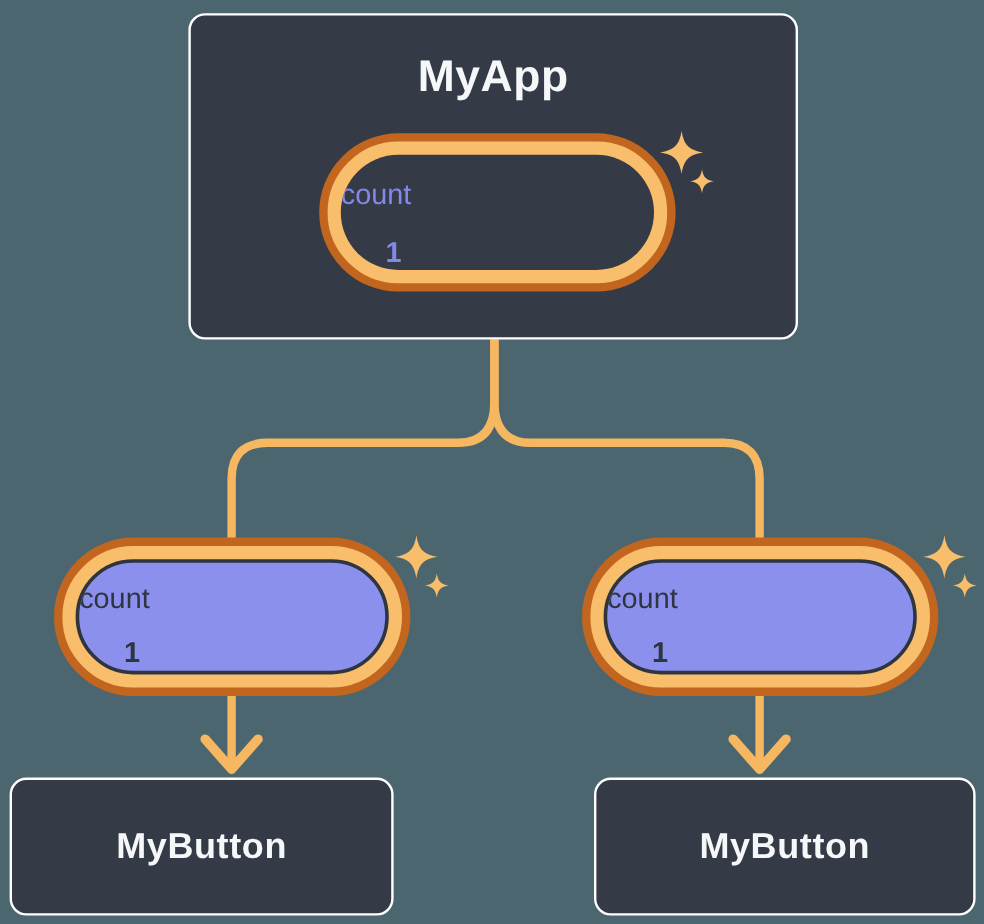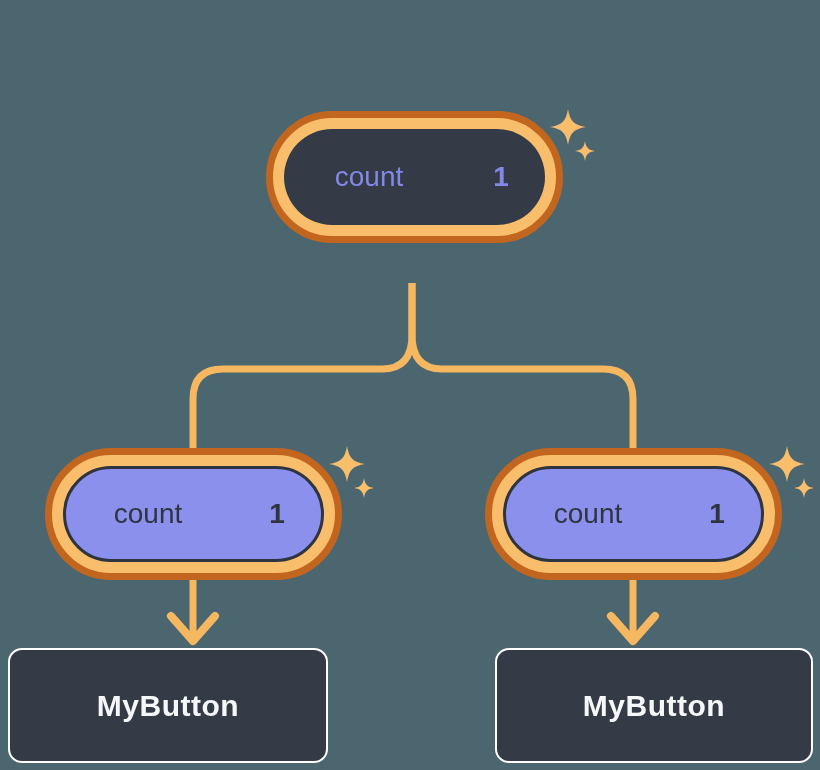--- a/index.html
+++ b/index.html
@@ -86,22 +86,23 @@
   .pill-app   { left: 266px; top: 111px; }
   .pill-left  { left: 45px;  top: 448px; }
   .pill-right { left: 485px; top: 448px; }
 
   .pill-core {
     width: 100%;
     height: 100%;
     border-radius: 999px;
     overflow: hidden;
     display: flex;
-    align-items: center;
-    font-size: 28px;
+    align-items: flex-start;
+    font-size: 24px;
+    flex-direction: column;
   }
   .pill-core.parent { background: var(--node-fill); color: var(--purple-text); }
   .pill-core.child  { background: var(--purple-fill); color: var(--dark-text); border: 3px solid var(--dark-text); }
 
   .pill-name {
     flex: 1;
     display: flex;
     align-items: center;
     justify-content: center;
     font-weight: 500;
@@ -130,20 +131,23 @@
 
 <div class="canvas">
 
   <svg class="connectors" width="820" height="770" viewBox="0 0 820 770">
     <path class="connector-path" d="M 412 283 L 412 335 Q 412 369 382 369 L 223 369 Q 193 369 193 399 L 193 638"></path>
     <path class="connector-path" d="M 412 283 L 412 335 Q 412 369 442 369 L 603 369 Q 633 369 633 399 L 633 638"></path>
     <path class="arrowhead" d="M 171 616 L 193 641 L 215 616"></path>
     <path class="arrowhead" d="M 611 616 L 633 641 L 655 616"></path>
   </svg>
 
+  <div class="node-box box-app">
+    <div class="box-title">MyApp</div>
+  </div>
 
   <div class="pill pill-app">
     <div class="pill-core parent">
       <div class="pill-name">count</div>
       <div class="pill-divider"></div>
       <div class="pill-value">1</div>
     </div>
     <svg class="sparkles" width="70" height="60" viewBox="0 0 70 60">
       <path transform="translate(7,4) scale(0.36)" d="M50 0 C55 33 67 45 100 50 C67 55 55 67 50 100 C45 67 33 55 0 50 C33 45 45 33 50 0 Z"></path>
       <path transform="translate(32,36) scale(0.20)" d="M50 0 C55 33 67 45 100 50 C67 55 55 67 50 100 C45 67 33 55 0 50 C33 45 45 33 50 0 Z"></path>

